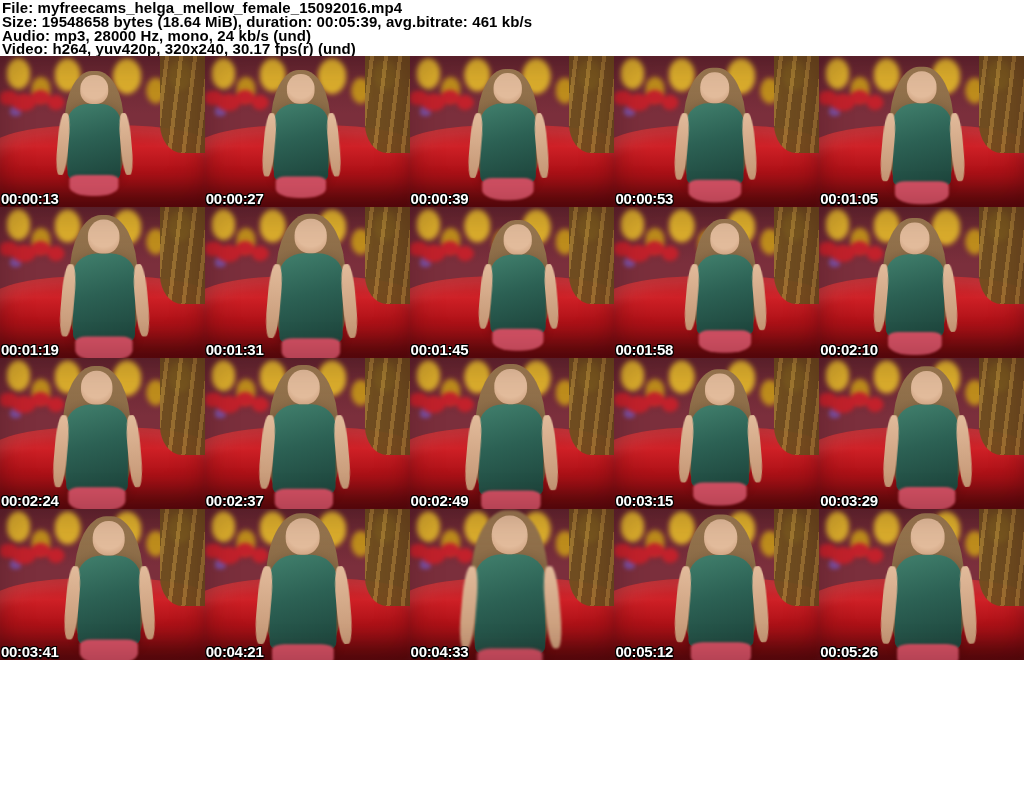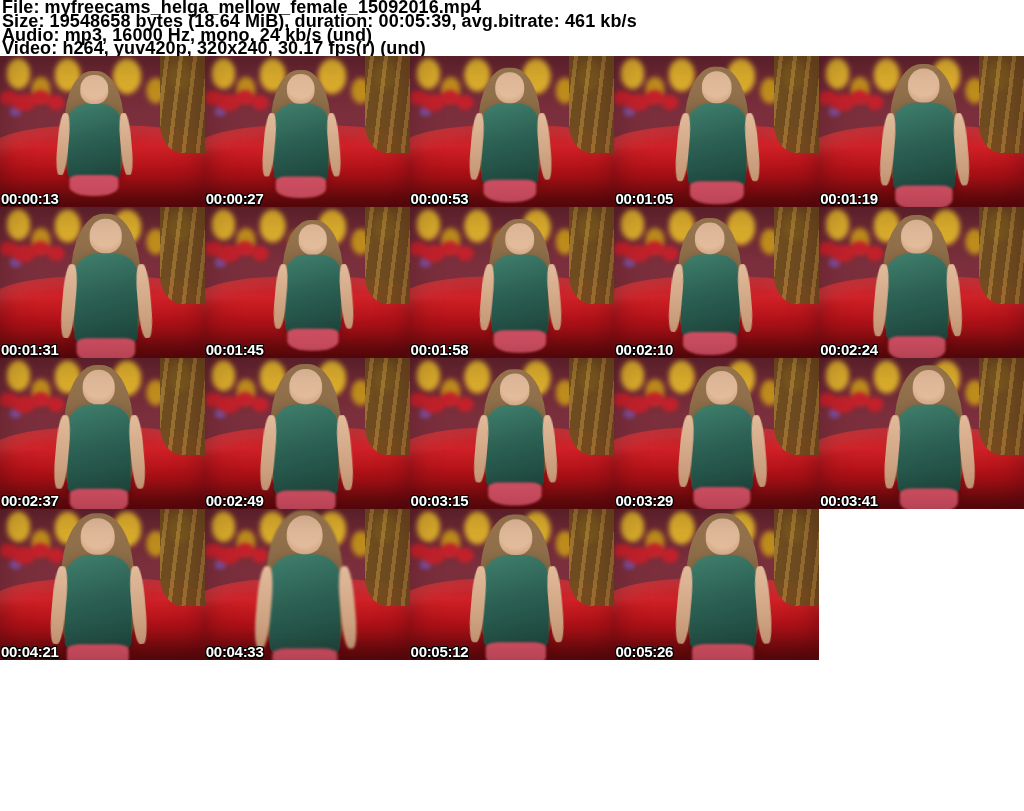--- a/index.html
+++ b/index.html
@@ -9,21 +9,21 @@
     overflow: hidden;
     background: var(--header_bg, #fff);
     font-family: "Liberation Sans", sans-serif;
   }
 
   
   .file-info {
     width: 1000px; height: 56px;
     background: var(--header_bg);
     color: var(--header_text);
-    font-size: 18px;
+    font-size: 15px;
     font-weight: 700;
     line-height: 13.8px;
     padding: 1px 0 6px 2px;
     letter-spacing: 0.1px;
     white-space: nowrap;
   }
 
   
   .sheet {
     width: 1024px; height: 755px;
@@ -151,21 +151,21 @@
        0    2px 1px var(--timestamp_outline);
     margin-top: 24px;
   }
 </style>
 </head>
 <body>
 
 <div class="file-info">
   <div>File: myfreecams_helga_mellow_female_15092016.mp4</div>
   <div>Size: 19548658 bytes (18.64 MiB), duration: 00:05:39, avg.bitrate: 461 kb/s</div>
-  <div>Audio: mp3, 16000 Hz, mono, 24 kb/s (und)</div>
+  <div>Audio: mp3, 28000 Hz, mono, 24 kb/s (und)</div>
   <div>Video: h264, yuv420p, 320x240, 30.17 fps(r) (und)</div>
 </div>
 
 <div class="sheet" id="sheet">
   <div class="thumb">
     <div class="wall"></div>
     <div class="couch"></div>
     <div class="garland"></div>
     <div class="curtain"></div>
     <div class="boa"></div>
@@ -186,20 +186,34 @@
     <div class="boa"></div>
     <div class="figure" style="transform: translateX(calc(-50% - 6px)) scale(1.025);">
       <div class="hair"></div>
       <div class="torso"></div>
       <div class="skirt"></div>
       <div class="face"></div>
     </div>
     <span class="ts">00:00:27</span>
   </div>
 
+  <div class="thumb">
+    <div class="wall"></div>
+    <div class="couch"></div>
+    <div class="garland"></div>
+    <div class="curtain"></div>
+    <div class="boa"></div>
+    <div class="figure" style="transform: translateX(calc(-50% - 4px)) scale(1.05);">
+      <div class="hair"></div>
+      <div class="torso"></div>
+      <div class="skirt"></div>
+      <div class="face"></div>
+    </div>
+    <span class="ts">00:00:39</span>
+  </div>
 
   <div class="thumb">
     <div class="wall"></div>
     <div class="couch"></div>
     <div class="garland"></div>
     <div class="curtain"></div>
     <div class="boa"></div>
     <div class="figure" style="transform: translateX(calc(-50% - 2px)) scale(1.075);">
       <div class="hair"></div>
       <div class="torso"></div>

